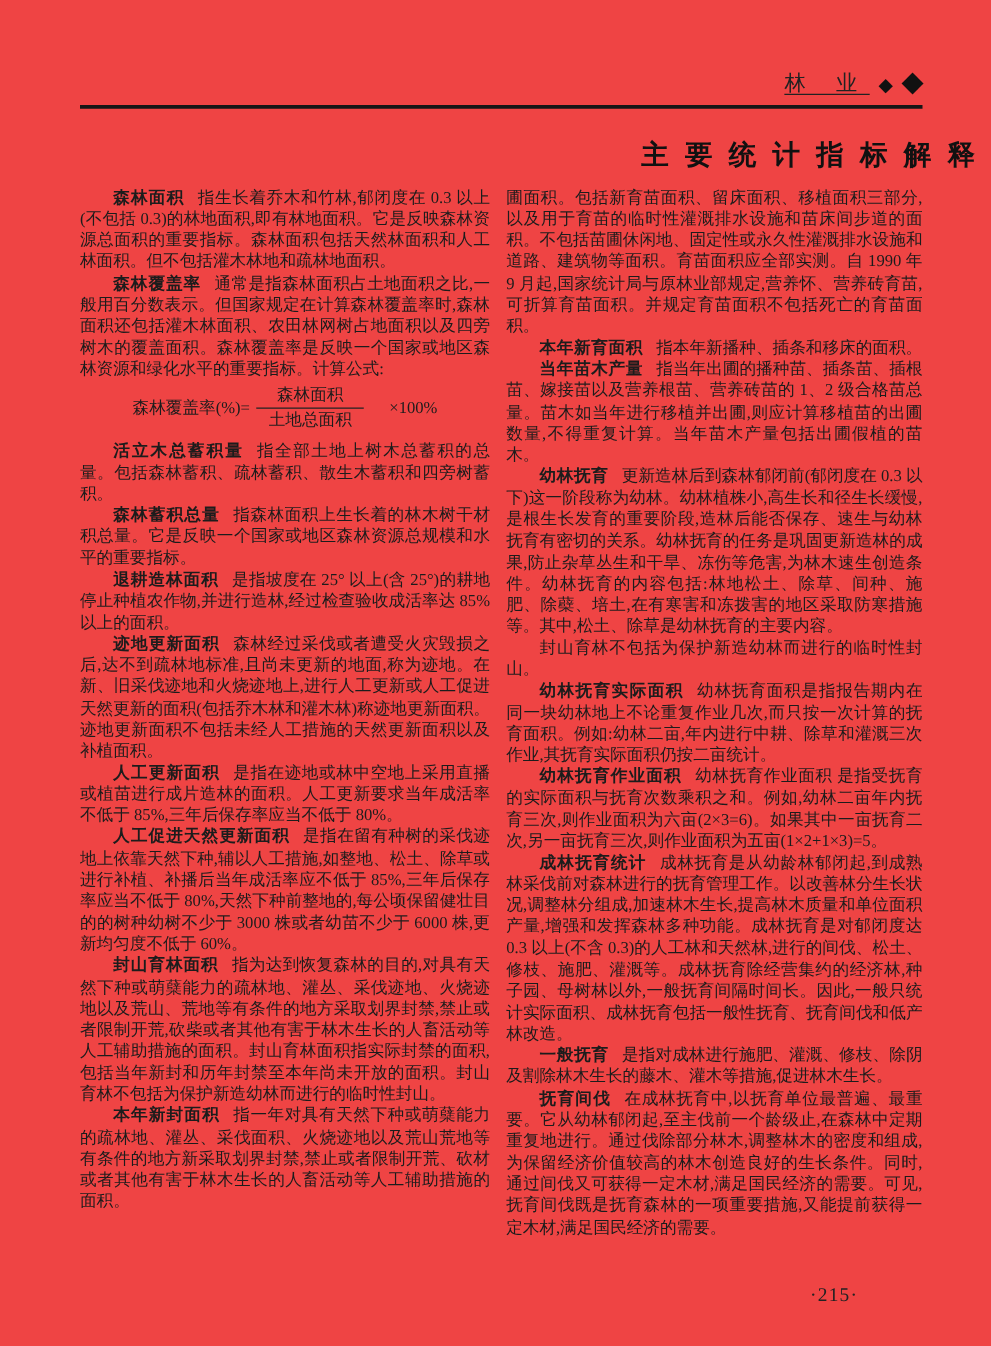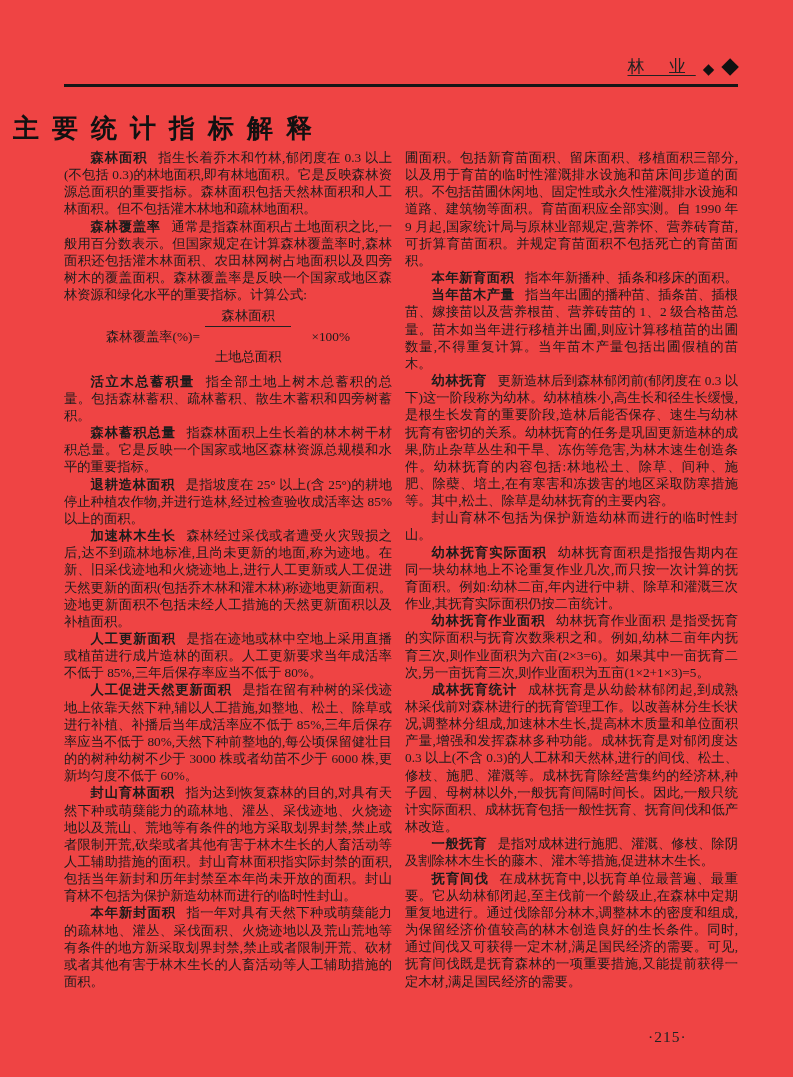--- a/index.html
+++ b/index.html
@@ -30,22 +30,22 @@
   }
   .diamond-small { font-size: 15px; line-height: 1; color: #111; }
   .diamond-large { font-size: 23px; line-height: 0.9; color: #111; }
   .header-rule {
     position: absolute; left: 64px; top: 84px;
     width: 674px; height: 3px; background: #161616;
   }
   
   .page-title {
     position: absolute; top: 94px; left: 0; width: 100%;
-    text-align: left;
-    font-size: 26px; font-weight: bold;
+    text-align: right;
+    font-size: 22px; font-weight: bold;
     letter-spacing: 13px; text-indent: 13px;
     color: #111;
   }
   
   .col {
     position: absolute; top: 149px;
     font-size: 13.3px; line-height: 17.15px;
     text-align: justify;
   }
   .col-left  { left: 64px;  width: 328px; }
@@ -54,21 +54,21 @@
   .para.noindent { text-indent: 0; }
   .term { font-family: "Liberation Sans", "DejaVu Sans", sans-serif; font-weight: bold; margin-right: 0.8em; letter-spacing: 0.5px; }
   
   .formula {
     display: flex; justify-content: center; align-items: center;
     gap: 5px; margin: 5px 0 7px 0;
     text-indent: 0; line-height: 1.25;
   }
   .frac { display: inline-flex; flex-direction: column; text-align: center; }
   .frac .num { border-bottom: 1.4px solid #222; padding: 0 10px 1px 10px; }
-  .frac .den { padding: 1px 10px 0 10px; margin-top: 21px; }
+  .frac .den { padding: 1px 10px 0 10px; }
   .f-rhs { margin-left: 15px; }
   
   .page-number {
     position: absolute; top: 1028px; left: 648px;
     font-size: 15.5px; letter-spacing: 1px; color: #222;
   }
 </style>
 </head>
 <body>
 
@@ -91,21 +91,21 @@
         <span class="f-lhs">森林覆盖率(%)=</span>
         <span class="frac">
           <span class="num">森林面积</span>
           <span class="den">土地总面积</span>
         </span>
         <span class="f-rhs">×100%</span>
       </div>
       <p class="para"><b class="term">活立木总蓄积量</b>指全部土地上树木总蓄积的总量。包括森林蓄积、疏林蓄积、散生木蓄积和四旁树蓄积。</p>
       <p class="para"><b class="term">森林蓄积总量</b>指森林面积上生长着的林木树干材积总量。它是反映一个国家或地区森林资源总规模和水平的重要指标。</p>
       <p class="para"><b class="term">退耕造林面积</b>是指坡度在 25° 以上(含 25°)的耕地停止种植农作物,并进行造林,经过检查验收成活率达 85%以上的面积。</p>
-      <p class="para"><b class="term">加速林木生长</b>森林经过采伐或者遭受火灾毁损之后,达不到疏林地标准,且尚未更新的地面,称为迹地。在新、旧采伐迹地和火烧迹地上,进行人工更新或人工促进天然更新的面积(包括乔木林和灌木林)称迹地更新面积。迹地更新面积不包括未经人工措施的天然更新面积以及补植面积。</p>
+      <p class="para"><b class="term">迹地更新面积</b>森林经过采伐或者遭受火灾毁损之后,达不到疏林地标准,且尚未更新的地面,称为迹地。在新、旧采伐迹地和火烧迹地上,进行人工更新或人工促进天然更新的面积(包括乔木林和灌木林)称迹地更新面积。迹地更新面积不包括未经人工措施的天然更新面积以及补植面积。</p>
       <p class="para"><b class="term">人工更新面积</b>是指在迹地或林中空地上采用直播或植苗进行成片造林的面积。人工更新要求当年成活率不低于 85%,三年后保存率应当不低于 80%。</p>
       <p class="para"><b class="term">人工促进天然更新面积</b>是指在留有种树的采伐迹地上依靠天然下种,辅以人工措施,如整地、松土、除草或进行补植、补播后当年成活率应不低于 85%,三年后保存率应当不低于 80%,天然下种前整地的,每公顷保留健壮目的的树种幼树不少于 3000 株或者幼苗不少于 6000 株,更新均匀度不低于 60%。</p>
       <p class="para"><b class="term">封山育林面积</b>指为达到恢复森林的目的,对具有天然下种或萌蘖能力的疏林地、灌丛、采伐迹地、火烧迹地以及荒山、荒地等有条件的地方采取划界封禁,禁止或者限制开荒,砍柴或者其他有害于林木生长的人畜活动等人工辅助措施的面积。封山育林面积指实际封禁的面积,包括当年新封和历年封禁至本年尚未开放的面积。封山育林不包括为保护新造幼林而进行的临时性封山。</p>
       <p class="para"><b class="term">本年新封面积</b>指一年对具有天然下种或萌蘖能力的疏林地、灌丛、采伐面积、火烧迹地以及荒山荒地等有条件的地方新采取划界封禁,禁止或者限制开荒、砍材或者其他有害于林木生长的人畜活动等人工辅助措施的面积。</p>
     </div>
   <div class="col col-right" id="col-right">
       <p class="para noindent">圃面积。包括新育苗面积、留床面积、移植面积三部分,以及用于育苗的临时性灌溉排水设施和苗床间步道的面积。不包括苗圃休闲地、固定性或永久性灌溉排水设施和道路、建筑物等面积。育苗面积应全部实测。自 1990 年 9 月起,国家统计局与原林业部规定,营养怀、营养砖育苗,可折算育苗面积。并规定育苗面积不包括死亡的育苗面积。</p>
       <p class="para"><b class="term">本年新育面积</b>指本年新播种、插条和移床的面积。</p>
       <p class="para"><b class="term">当年苗木产量</b>指当年出圃的播种苗、插条苗、插根苗、嫁接苗以及营养根苗、营养砖苗的 1、2 级合格苗总量。苗木如当年进行移植并出圃,则应计算移植苗的出圃数量,不得重复计算。当年苗木产量包括出圃假植的苗木。</p>
       <p class="para"><b class="term">幼林抚育</b>更新造林后到森林郁闭前(郁闭度在 0.3 以下)这一阶段称为幼林。幼林植株小,高生长和径生长缓慢,是根生长发育的重要阶段,造林后能否保存、速生与幼林抚育有密切的关系。幼林抚育的任务是巩固更新造林的成果,防止杂草丛生和干旱、冻伤等危害,为林木速生创造条件。幼林抚育的内容包括:林地松土、除草、间种、施肥、除蘗、培土,在有寒害和冻拨害的地区采取防寒措施等。其中,松土、除草是幼林抚育的主要内容。</p>

